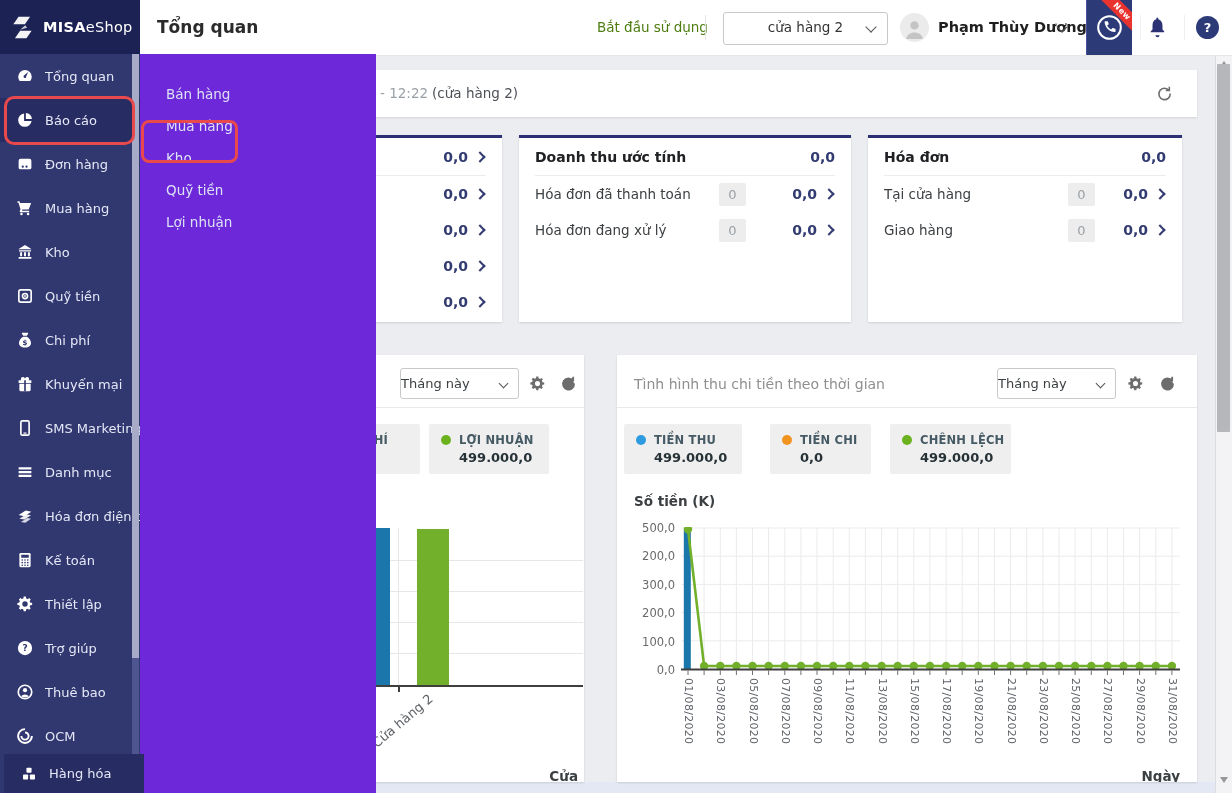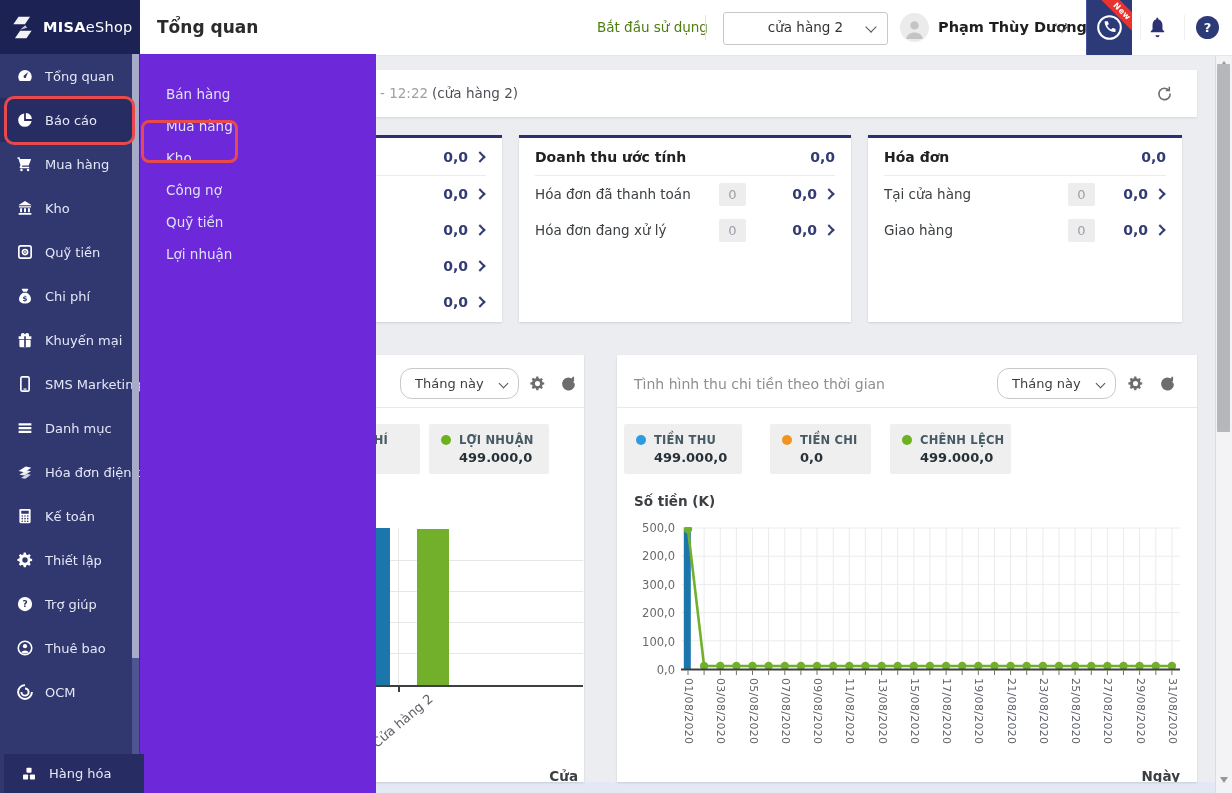--- a/index.html
+++ b/index.html
@@ -71,22 +71,22 @@
   .crow.first{height:37px;border-bottom:1px solid #ececec}
   .crow-label{font-size:13.5px;color:#3c4043;width:184px;flex:none}
   .badge{width:27px;height:23px;background:#ededed;border-radius:2px;color:#9aa0a6;font-size:13px;text-align:center;line-height:23px;flex:none}
   .crow-val{margin-left:auto;font-size:14px;font-weight:bold;color:#333c72}
   .chev-r{width:6px;height:6px;border-top:2px solid #333c72;border-right:2px solid #333c72;transform:rotate(45deg);margin-left:8px;margin-right:2px;flex:none}
 
   .panel{position:absolute;background:#fff;box-shadow:0 1px 2px rgba(0,0,0,.12);overflow:hidden;z-index:2}
   .panelA{left:156px;top:355px;width:428px;height:427px}
   .panelB{left:617px;top:355px;width:580px;height:427px}
   .pdiv{position:absolute;left:0;top:52px;width:100%;height:1px;background:#e9e9e9}
-  .psel{position:absolute;top:13px;width:119px;height:31px;border:1px solid #c9c9c9;border-radius:12px;background:#fff;font-size:13px;
-        color:#3c4043;line-height:29px;padding-left:14px;box-sizing:border-box;cursor:pointer}
+  .psel{position:absolute;top:13px;width:119px;height:31px;border:1px solid #c9c9c9;border-radius:3px;background:#fff;font-size:13px;
+        color:#3c4043;line-height:29px;padding-left:0;box-sizing:border-box;cursor:pointer}
   .psel .chev{position:absolute;right:11px;top:11px;width:6px;height:6px}
   .selA{left:244px}.selB{left:380px}
   .ptool{position:absolute;top:20px;width:17px;height:17px;color:#6d6d6d;cursor:pointer}
   .gearA{left:373px}.gearB{left:510px}.refrA{left:404px}.refrB{left:542px}
   .ptool svg{width:100%;height:100%;display:block;fill:currentColor}
   .pb-title{position:absolute;left:17px;top:21px;font-size:14px;color:#8f8f8f}
 
   .chip{position:absolute;top:69px;height:50px;background:#efefef;border-radius:2px;padding:9px 12px 0 12px;box-sizing:border-box;cursor:pointer}
   .chip-top{display:flex;align-items:center}
   .dot{width:10px;height:10px;border-radius:50%;margin-right:8px;flex:none}
@@ -465,23 +465,20 @@
       <div class="smi">
         <span>Bán hàng</span>
       </div>
       <div class="smi">
         <span>Mua hàng</span>
       </div>
       <div class="smi">
         <span>Kho</span>
       </div>
       <div class="smi">
-        <span>Công nợ</span>
-      </div>
-      <div class="smi">
         <span>Quỹ tiền</span>
       </div>
       <div class="smi">
         <span>Lợi nhuận</span>
       </div>
     </div>
 
   <div class="sidebar">
     <div class="logo">
       <svg viewBox="0 0 34 34">
@@ -501,20 +498,30 @@
           <span class="sbl">Tổng quan</span>
         </div>
         <div class="sbi active">
           <span class="ic">
             <svg viewBox="0 0 24 24">
               <path d="M10.8 3.2a9 9 0 1 0 10 10h-10z"></path>
               <path d="M13.2 2.8a9 9 0 0 1 8 8h-8z"></path>
             </svg>
           </span>
           <span class="sbl">Báo cáo</span>
+        </div>
+        <div class="sbi">
+          <span class="ic">
+            <svg viewBox="0 0 24 24">
+              <rect x="3.5" y="5" width="17" height="14" rx="2.5"></rect>
+              <circle cx="9" cy="15.5" r="1.5" fill="#31376f"></circle>
+              <circle cx="14" cy="15.5" r="1.5" fill="#31376f"></circle>
+            </svg>
+          </span>
+          <span class="sbl">Đơn hàng</span>
         </div>
         <div class="sbi">
           <span class="ic">
             <svg viewBox="0 0 24 24">
               <path d="M7.3 18.3a1.7 1.7 0 1 0 .01 3.4 1.7 1.7 0 0 0-.01-3.4zm8.8 0a1.7 1.7 0 1 0 .01 3.4 1.7 1.7 0 0 0-.01-3.4zM5.4 5.2 4.7 3H2v2.1h1.3l2.7 8.6-1 2.3c-.3.9.2 1.7 1.1 1.7h11.5v-2H7.8l.7-1.6h7.4c.6 0 1.1-.3 1.3-.9l3-8z"></path>
             </svg>
           </span>
           <span class="sbl">Mua hàng</span>
         </div>
         <div class="sbi">

